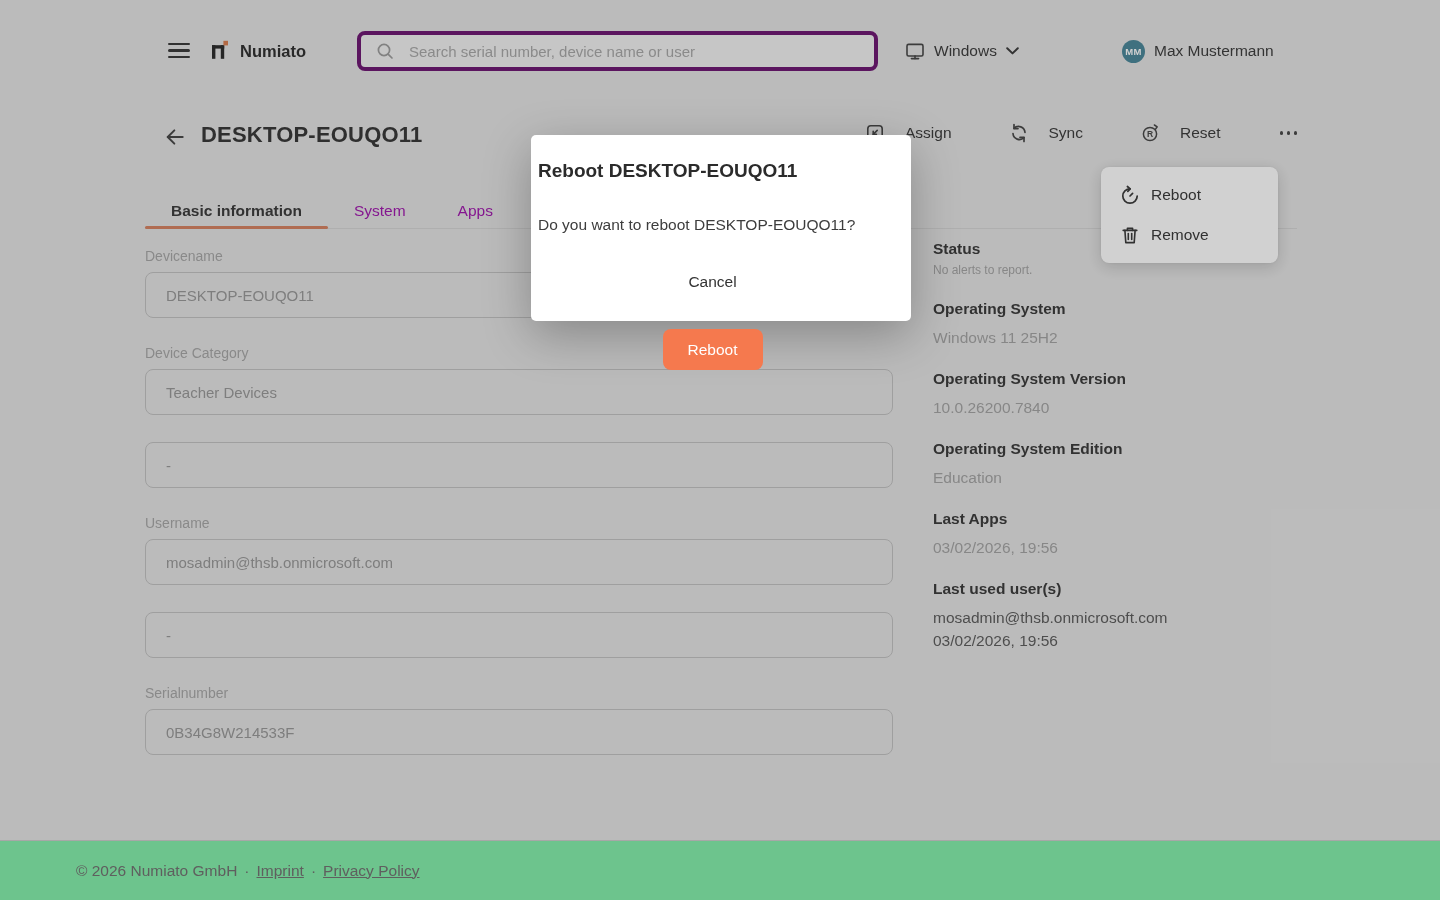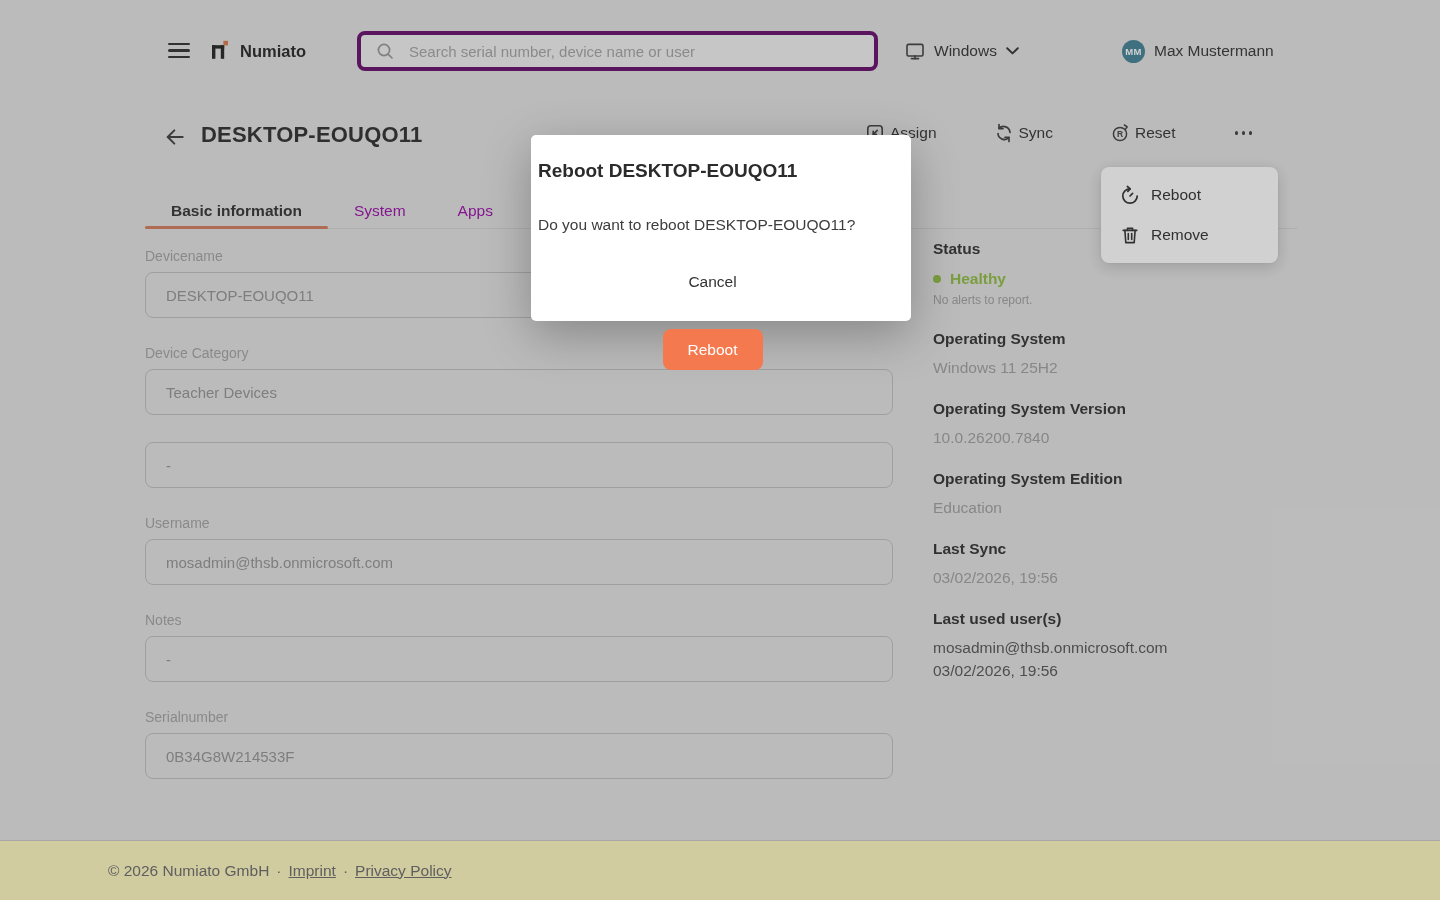--- a/index.html
+++ b/index.html
@@ -22,21 +22,21 @@
   .platform .plabel { font-size:15.5px; color:#3f3f3f; }
   .userbox { position:absolute; left:1122px; top:18px; height:34px; display:flex; align-items:center; gap:9px; cursor:pointer; }
   .avatar { width:23px; height:23px; border-radius:50%; background:#4d899b; color:#fff; font-size:9.5px; font-weight:700; display:flex; align-items:center; justify-content:center; letter-spacing:0.3px; }
   .uname { font-size:15.5px; color:#3f3f3f; }
 
   
   .page-header { position:absolute; top:120px; left:0; width:1440px; height:34px; }
   .back-btn { position:absolute; left:164px; top:6px; width:24px; height:24px; color:#4a4a4a; cursor:pointer; }
   .page-title { position:absolute; left:201px; top:2px; font-size:22px; font-weight:700; color:#3a3a3a; letter-spacing:0.2px; }
   .actions { position:absolute; left:865px; top:3px; display:flex; align-items:center; gap:57px; }
-  .action { display:flex; align-items:center; gap:5px; cursor:pointer; color:#4a4a4a; }
+  .action { display:flex; align-items:center; gap:20px; cursor:pointer; color:#4a4a4a; }
   .action .alabel { font-size:15.5px; color:#3f3f3f; }
   .more-btn { display:flex; align-items:center; gap:3.5px; padding:6px 2px; cursor:pointer; }
   .more-btn i { width:3.5px; height:3.5px; border-radius:50%; background:#4a4a4a; }
 
   
   .tabs { position:absolute; left:145px; top:193px; width:1152px; height:36px; border-bottom:1px solid #d6d6d6; display:flex; }
   .tab { padding:0 26px; display:flex; align-items:center; font-size:15.5px; color:#a21caf; cursor:pointer; position:relative; white-space:nowrap; }
   .tab.active { color:#3e3e3e; font-weight:700; }
   .tab.active::after { content:""; position:absolute; left:0; right:0; bottom:-1px; height:3px; background:#d78464; border-radius:2px; }
 
@@ -52,21 +52,21 @@
   .healthy-row { margin-top:12px; display:flex; align-items:center; gap:9px; }
   .dot { width:8px; height:8px; border-radius:50%; background:#95c14d; }
   .healthy-txt { font-size:15.5px; font-weight:700; color:#95c14d; }
   .s-note { margin-top:5px; font-size:12px; color:#a5a5a5; }
   .s-sec { margin-top:23px; }
   .s-val { margin-top:11px; font-size:15.5px; color:#a5a5a5; }
   .s-val.dark { color:#5f5f5f; }
   .s-val.tight { margin-top:5px; }
 
   
-  .footer { position:absolute; left:0; top:840px; width:1440px; height:60px; background:#fef9c3; border-top:1px solid #cccccc; display:flex; align-items:center; padding-left:108px; font-size:15.5px; color:#747474; }
+  .footer { position:absolute; left:0; top:840px; width:1440px; height:60px; background:#86efac; border-top:1px solid #cccccc; display:flex; align-items:center; padding-left:76px; font-size:15.5px; color:#747474; }
   .footer a { color:#747474; text-decoration:underline; cursor:pointer; }
   .footer .sep { margin:0 7px; }
 
   
   .dropdown { position:absolute; left:1101px; top:167px; width:177px; background:#ffffff; border-radius:8px; box-shadow:0 4px 16px rgba(0,0,0,0.16), 0 0 2px rgba(0,0,0,0.08); padding:8px 0; z-index:10; }
   .menu-item { height:40px; display:flex; align-items:center; padding-left:19px; gap:11px; font-size:15.5px; color:#3c3c3c; cursor:pointer; }
   .menu-item svg { color:#3c3c3c; }
 
   
   .backdrop { position:absolute; inset:0; background:rgba(0,0,0,0.18); z-index:50; }
@@ -193,51 +193,46 @@
       <input type="text" value="Teacher Devices" style="">
     </div>
     <div class="field">
       <input type="text" value="-" style="">
     </div>
     <div class="field">
       <label>Username</label>
       <input type="text" value="mosadmin@thsb.onmicrosoft.com" style="">
     </div>
     <div class="field">
-      <label>Notes</label>
       <input type="text" value="-" style="">
     </div>
     <div class="field">
       <label>Serialnumber</label>
       <input type="text" value="0B34G8W214533F" style="">
     </div>
   </section>
 
   <aside class="status-col">
     <div class="s-head">Status</div>
-    <div class="healthy-row">
-      <span class="dot"></span>
-      <span class="healthy-txt">Healthy</span>
-    </div>
     <div class="s-note">No alerts to report.</div>
 
     <div class="s-sec">
       <div class="s-head">Operating System</div>
       <div class="s-val">Windows 11 25H2</div>
     </div>
     <div class="s-sec">
       <div class="s-head">Operating System Version</div>
       <div class="s-val">10.0.26200.7840</div>
     </div>
     <div class="s-sec">
       <div class="s-head">Operating System Edition</div>
       <div class="s-val">Education</div>
     </div>
     <div class="s-sec">
-      <div class="s-head">Last Sync</div>
+      <div class="s-head">Last Apps</div>
       <div class="s-val">03/02/2026, 19:56</div>
     </div>
     <div class="s-sec">
       <div class="s-head">Last used user(s)</div>
       <div class="s-val dark">mosadmin@thsb.onmicrosoft.com</div>
       <div class="s-val dark tight">03/02/2026, 19:56</div>
     </div>
   </aside>
 
   <footer class="footer">

